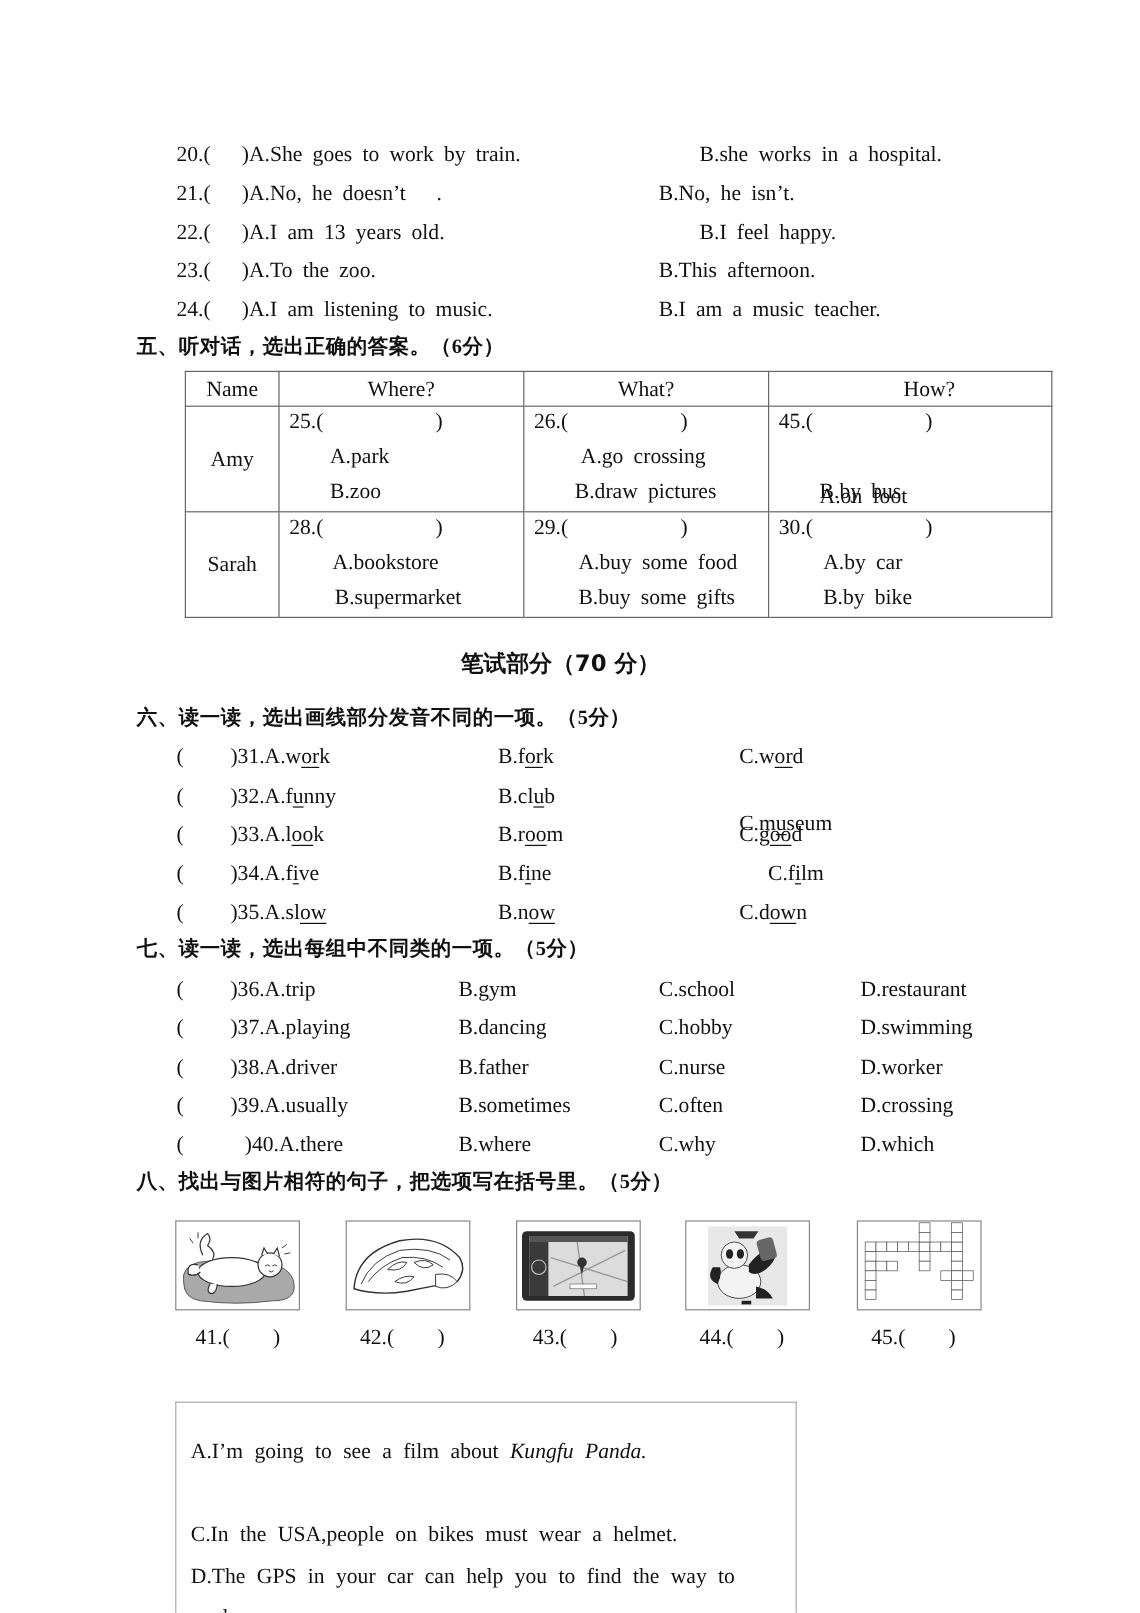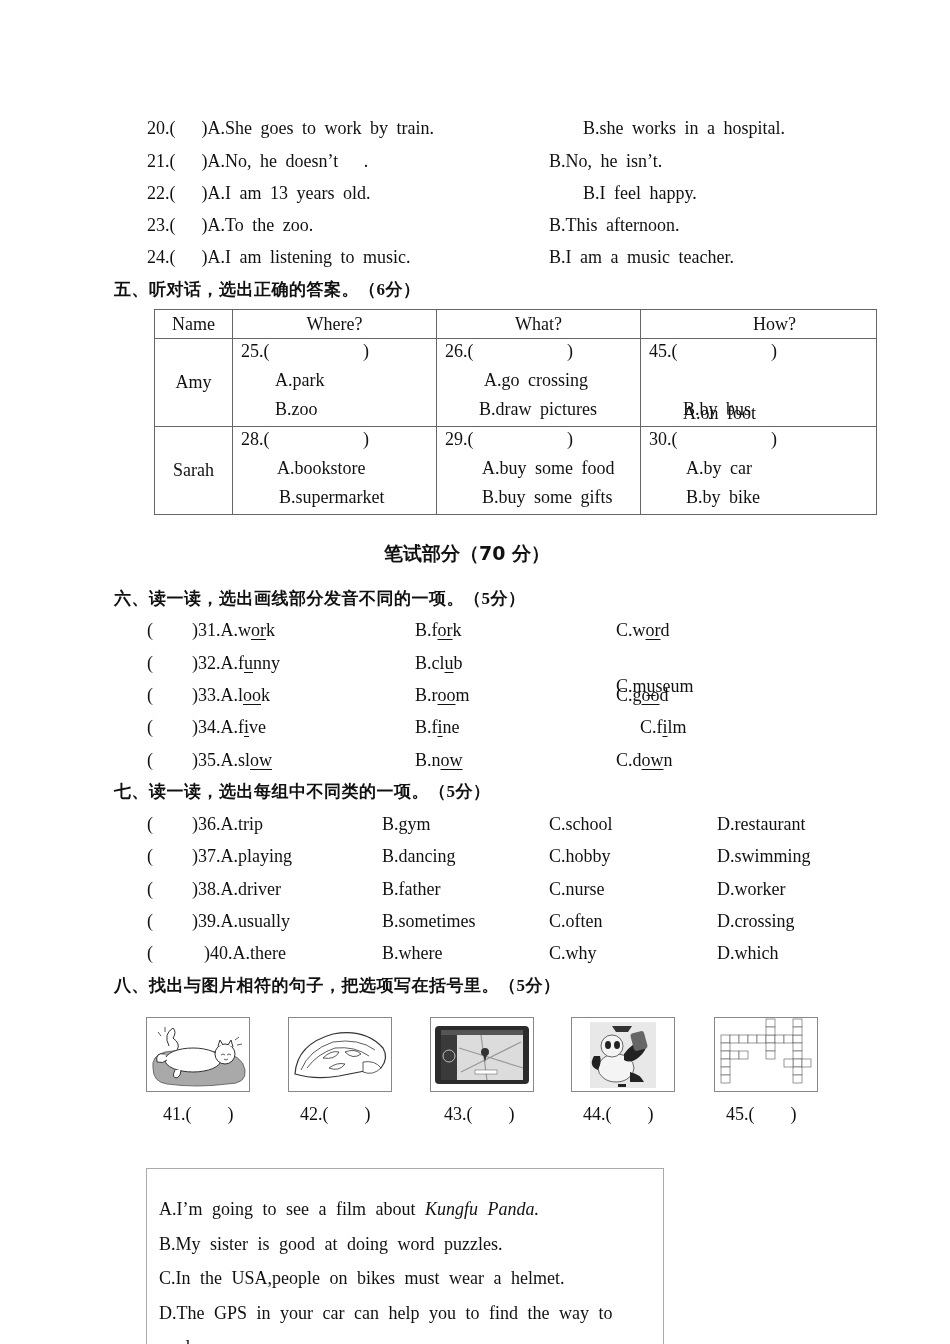--- a/index.html
+++ b/index.html
@@ -282,17 +282,16 @@
 </div>
 
 <div class="abs" style="left:163px;top:1103px;white-space:pre;">41.(        )</div>
 <div class="abs" style="left:300px;top:1103px;white-space:pre;">42.(        )</div>
 <div class="abs" style="left:444px;top:1103px;white-space:pre;">43.(        )</div>
 <div class="abs" style="left:583px;top:1103px;white-space:pre;">44.(        )</div>
 <div class="abs" style="left:726px;top:1103px;white-space:pre;">45.(        )</div>
 
 <div class="optbox">
   <div class="line" style="top:7px;"><span>A.I’m going to see a film about </span><i>Kungfu Panda.</i></div>
-  <div class="line" style="top:42px;">B.My sister is good at doing word puzzles.</div>
   <div class="line" style="top:76px;">C.In the USA,people on bikes must wear a helmet.</div>
   <div class="line" style="top:111px;">D.The GPS in your car can help you to find the way to</div>
   <div class="line" style="top:145px;">a place.</div>
 </div>
 
 </body></html>

